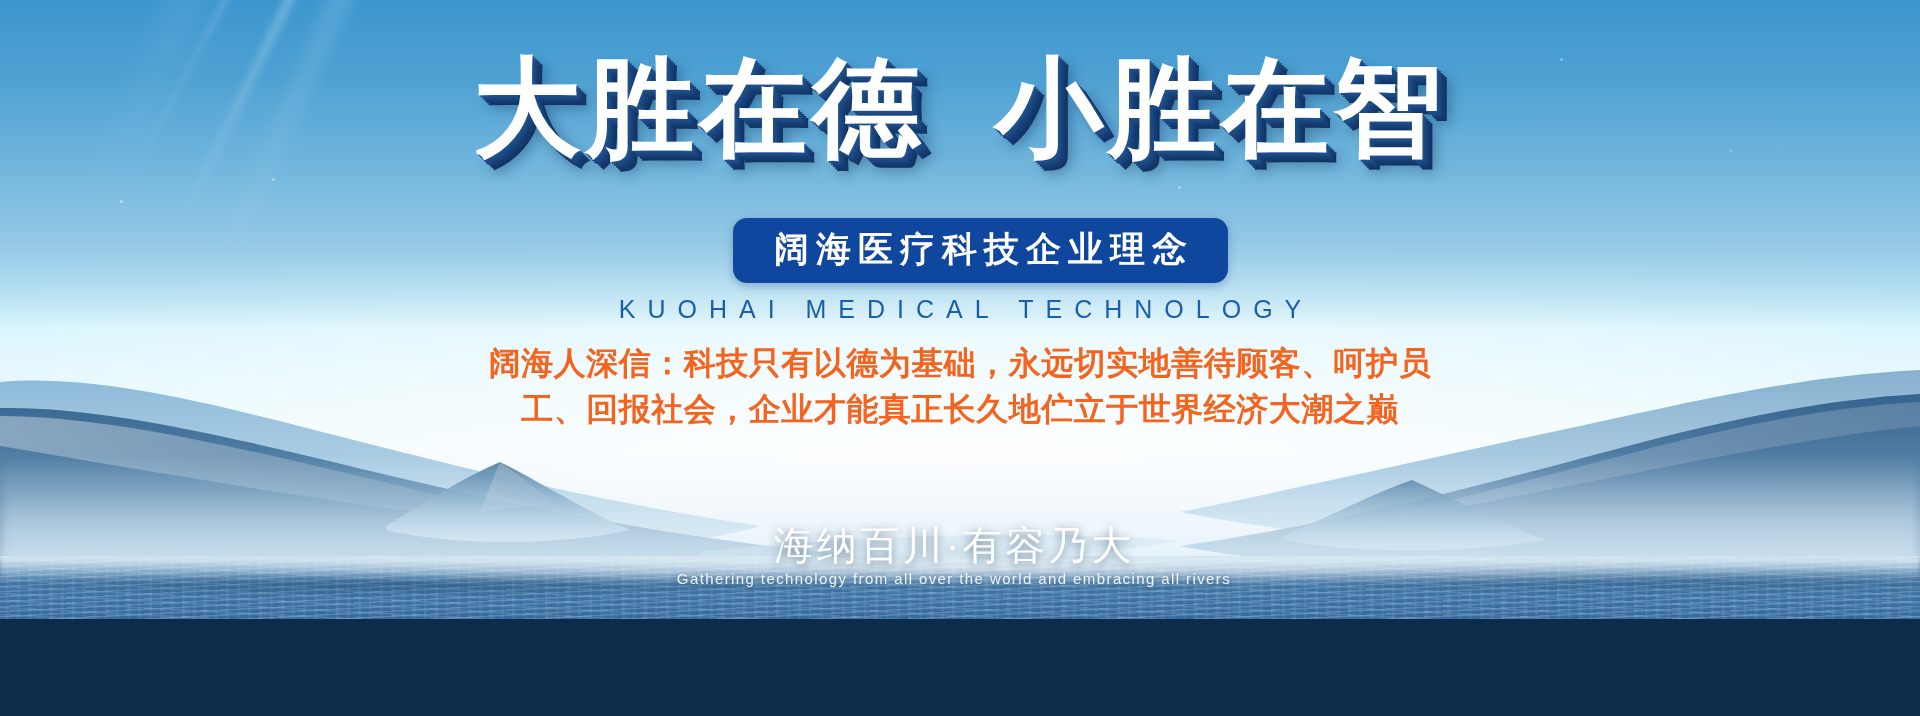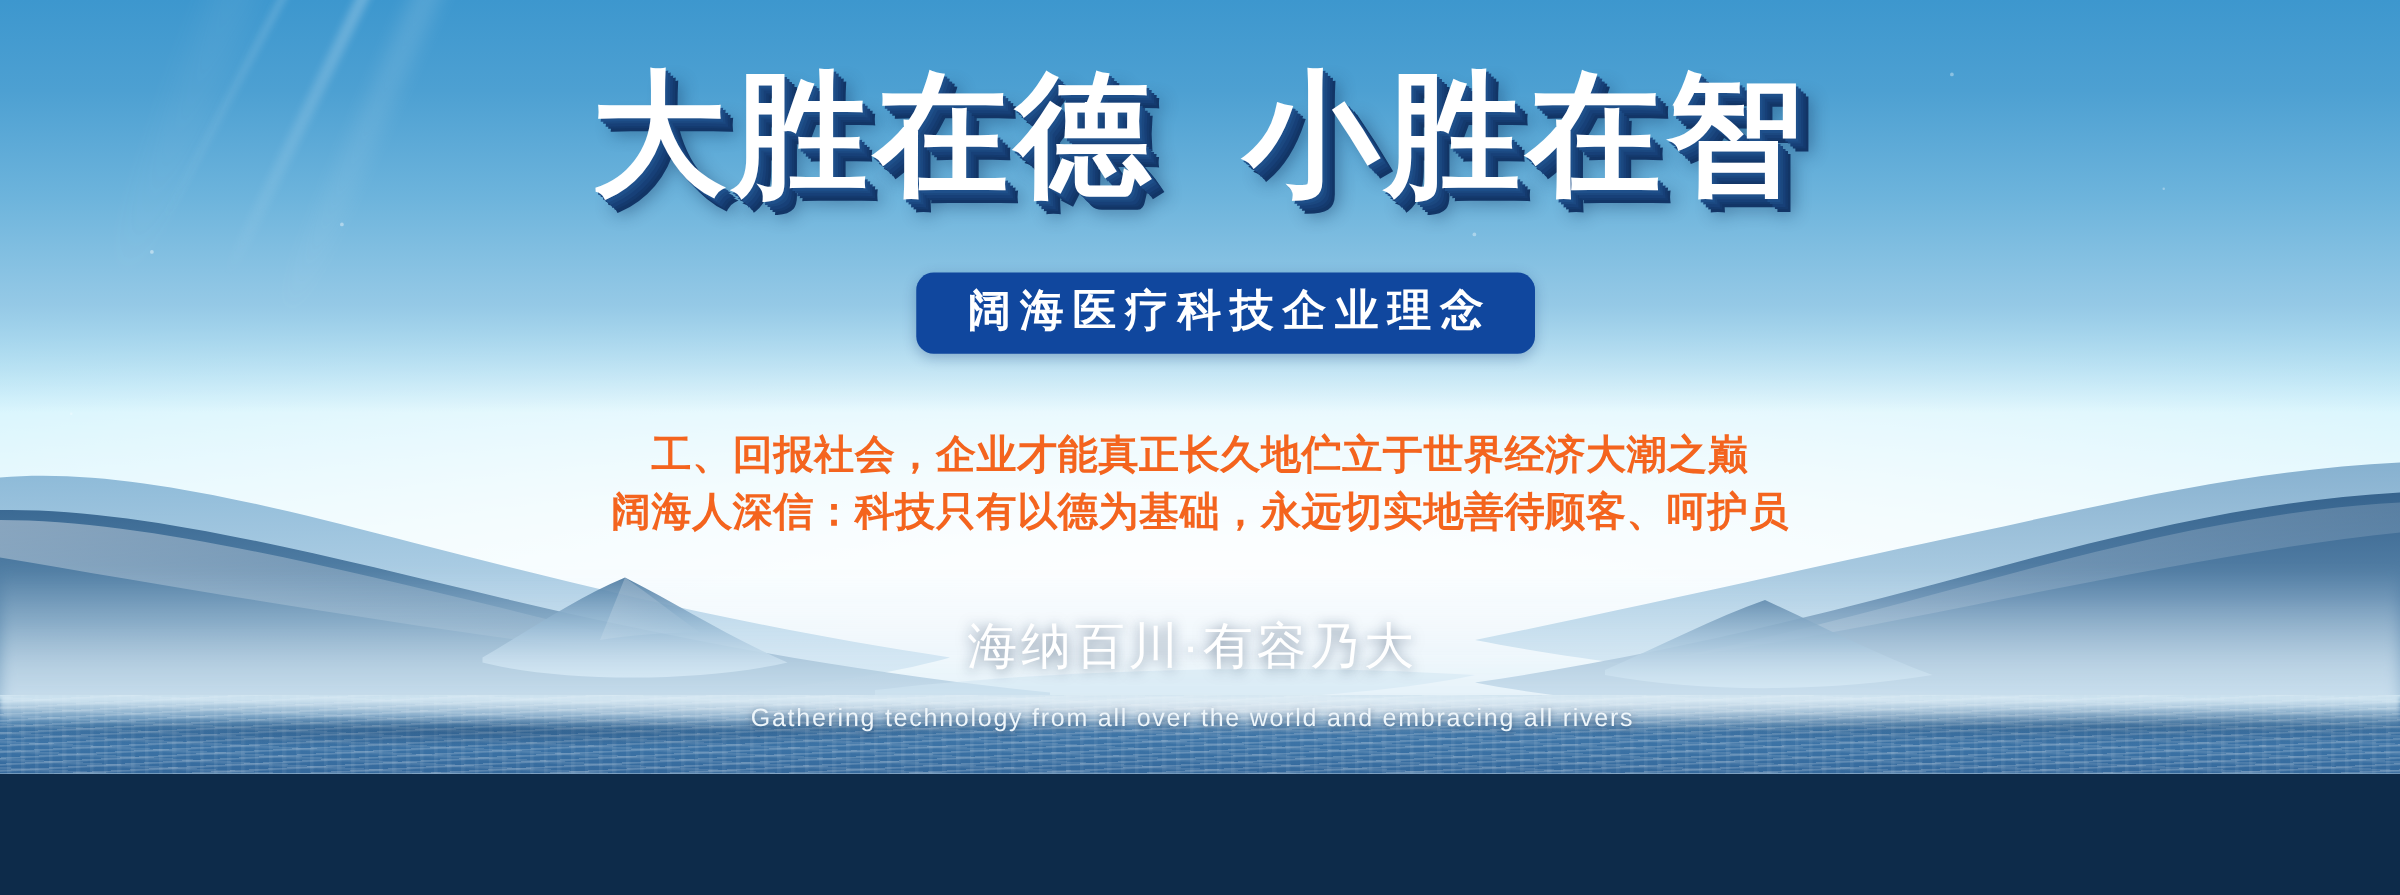--- a/index.html
+++ b/index.html
@@ -172,22 +172,22 @@
   }
   .motto-cn{
     font-size:40px;
     font-weight:400;
     letter-spacing:3px;
     line-height:1.25;
     text-shadow:0 2px 10px rgba(10,35,70,.55);
     white-space:nowrap;
   }
   .motto-en{
-    margin-top:22px;
-    font-size:20px;
+    margin-top:0;
+    font-size:15px;
     font-weight:400;
     letter-spacing:1.4px;
     color:#eef6fb;
     text-shadow:0 1px 6px rgba(10,35,70,.6);
     white-space:nowrap;
   }
 </style>
 </head>
 <body>
 
@@ -270,24 +270,25 @@
   </div>
 
   <div class="content">
 
     <div class="headline">大胜在德  小胜在智</div>
 
     <div class="badge-wrap">
       <div class="badge">阔海医疗科技企业理念</div>
     </div>
 
+    <div class="eng-sub">KUOHAI MEDICAL TECHNOLOGY</div>
 
     <div class="statement">
+      <p>阔海人深信：科技只有以德为基础，永远切实地善待顾客、呵护员</p>
       <p>工、回报社会，企业才能真正长久地伫立于世界经济大潮之巅</p>
-      <p>阔海人深信：科技只有以德为基础，永远切实地善待顾客、呵护员</p>
     </div>
 
     <div class="motto">
       <div class="motto-cn">海纳百川·有容乃大</div>
       <div class="motto-en">Gathering technology from all over the world and embracing all rivers</div>
     </div>
 
   </div>
 </div>
 

